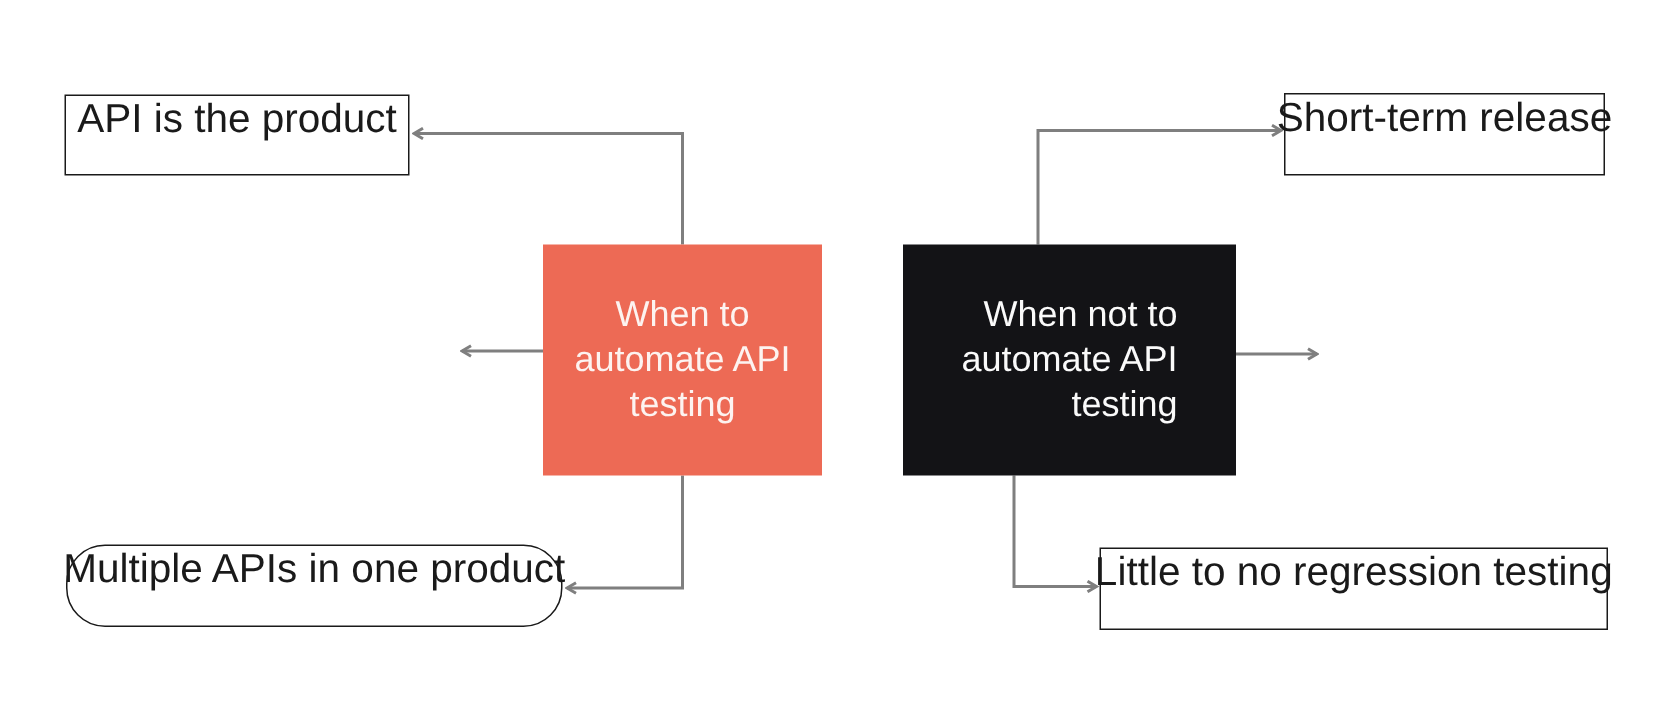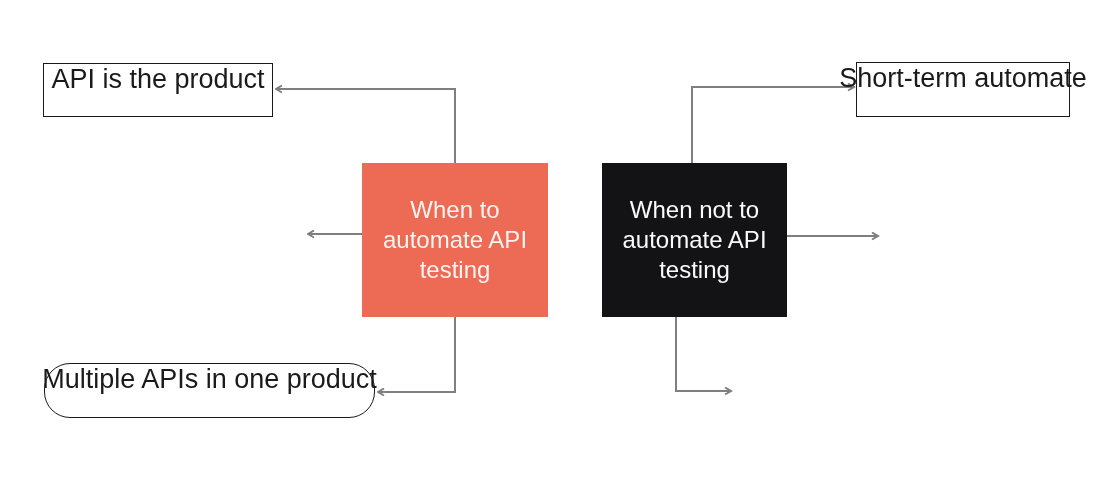--- a/index.html
+++ b/index.html
@@ -37,23 +37,24 @@
   }
   .center-node .node-text { display: block; }
   .node-when-to {
     left: 362px; top: 163px;
     width: 186px; height: 154px;
     background: #ED6A55;
     color: #fdf3f0;
   }
   .node-when-not-to {
     left: 602px; top: 163px;
-    width: 185px; height: 154px;
+    width: 222px; height: 154px;
     background: #131316;
     color: #fafafa;
+    text-align: right;
   }
   .leaf-box {
     position: absolute;
     box-sizing: border-box;
     display: flex;
     justify-content: center;
     background: #ffffff;
     border: 1.5px solid #1a1a1a;
     color: #1a1a1a;
     font-size: 27px;
@@ -105,18 +106,21 @@
   <div class="leaf-box box-api-product">
     <span>API is the product</span>
   </div>
 
 
   <div class="leaf-box box-multiple-apis">
     <span>Multiple APIs in one product</span>
   </div>
 
   <div class="leaf-box box-short-term">
-    <span>Short-term automate</span>
+    <span>Short-term release</span>
   </div>
 
 
+  <div class="leaf-box box-regression">
+    <span>Little to no regression testing</span>
+  </div>
 
 </div>
 
 </body></html>

